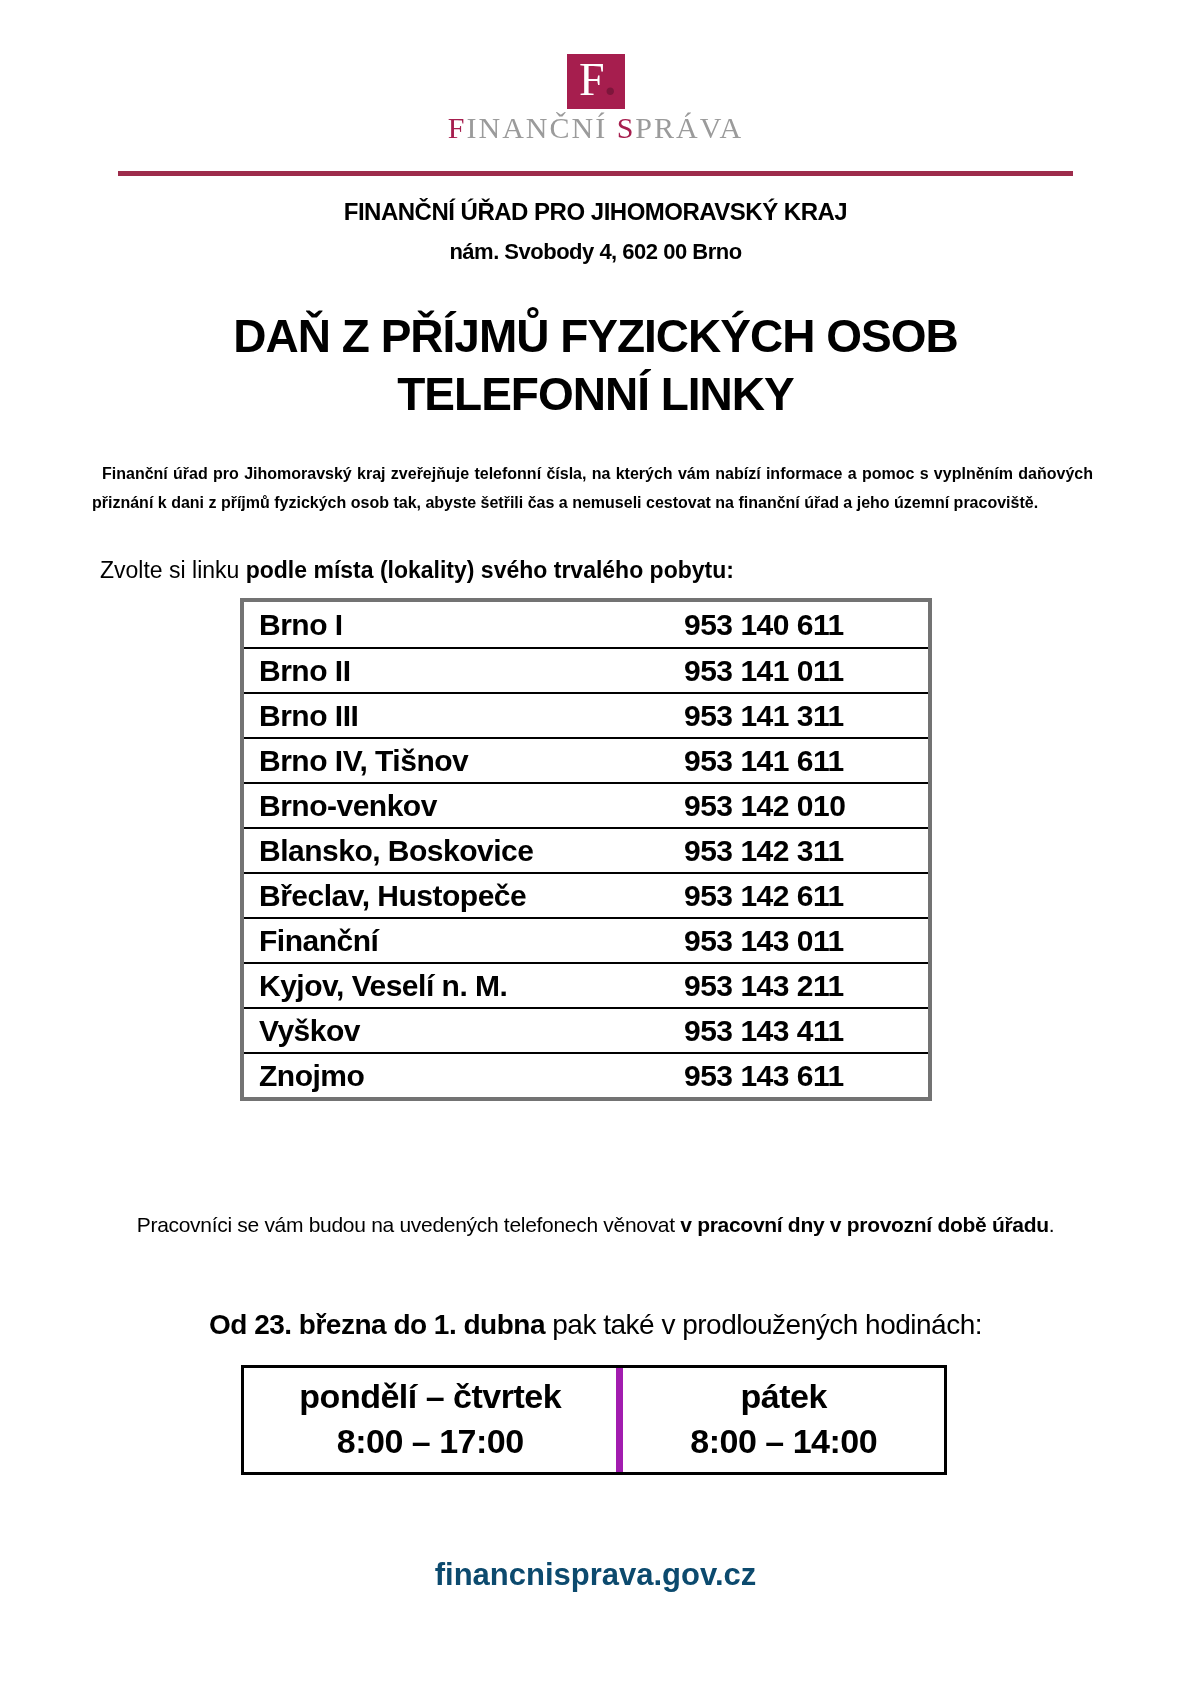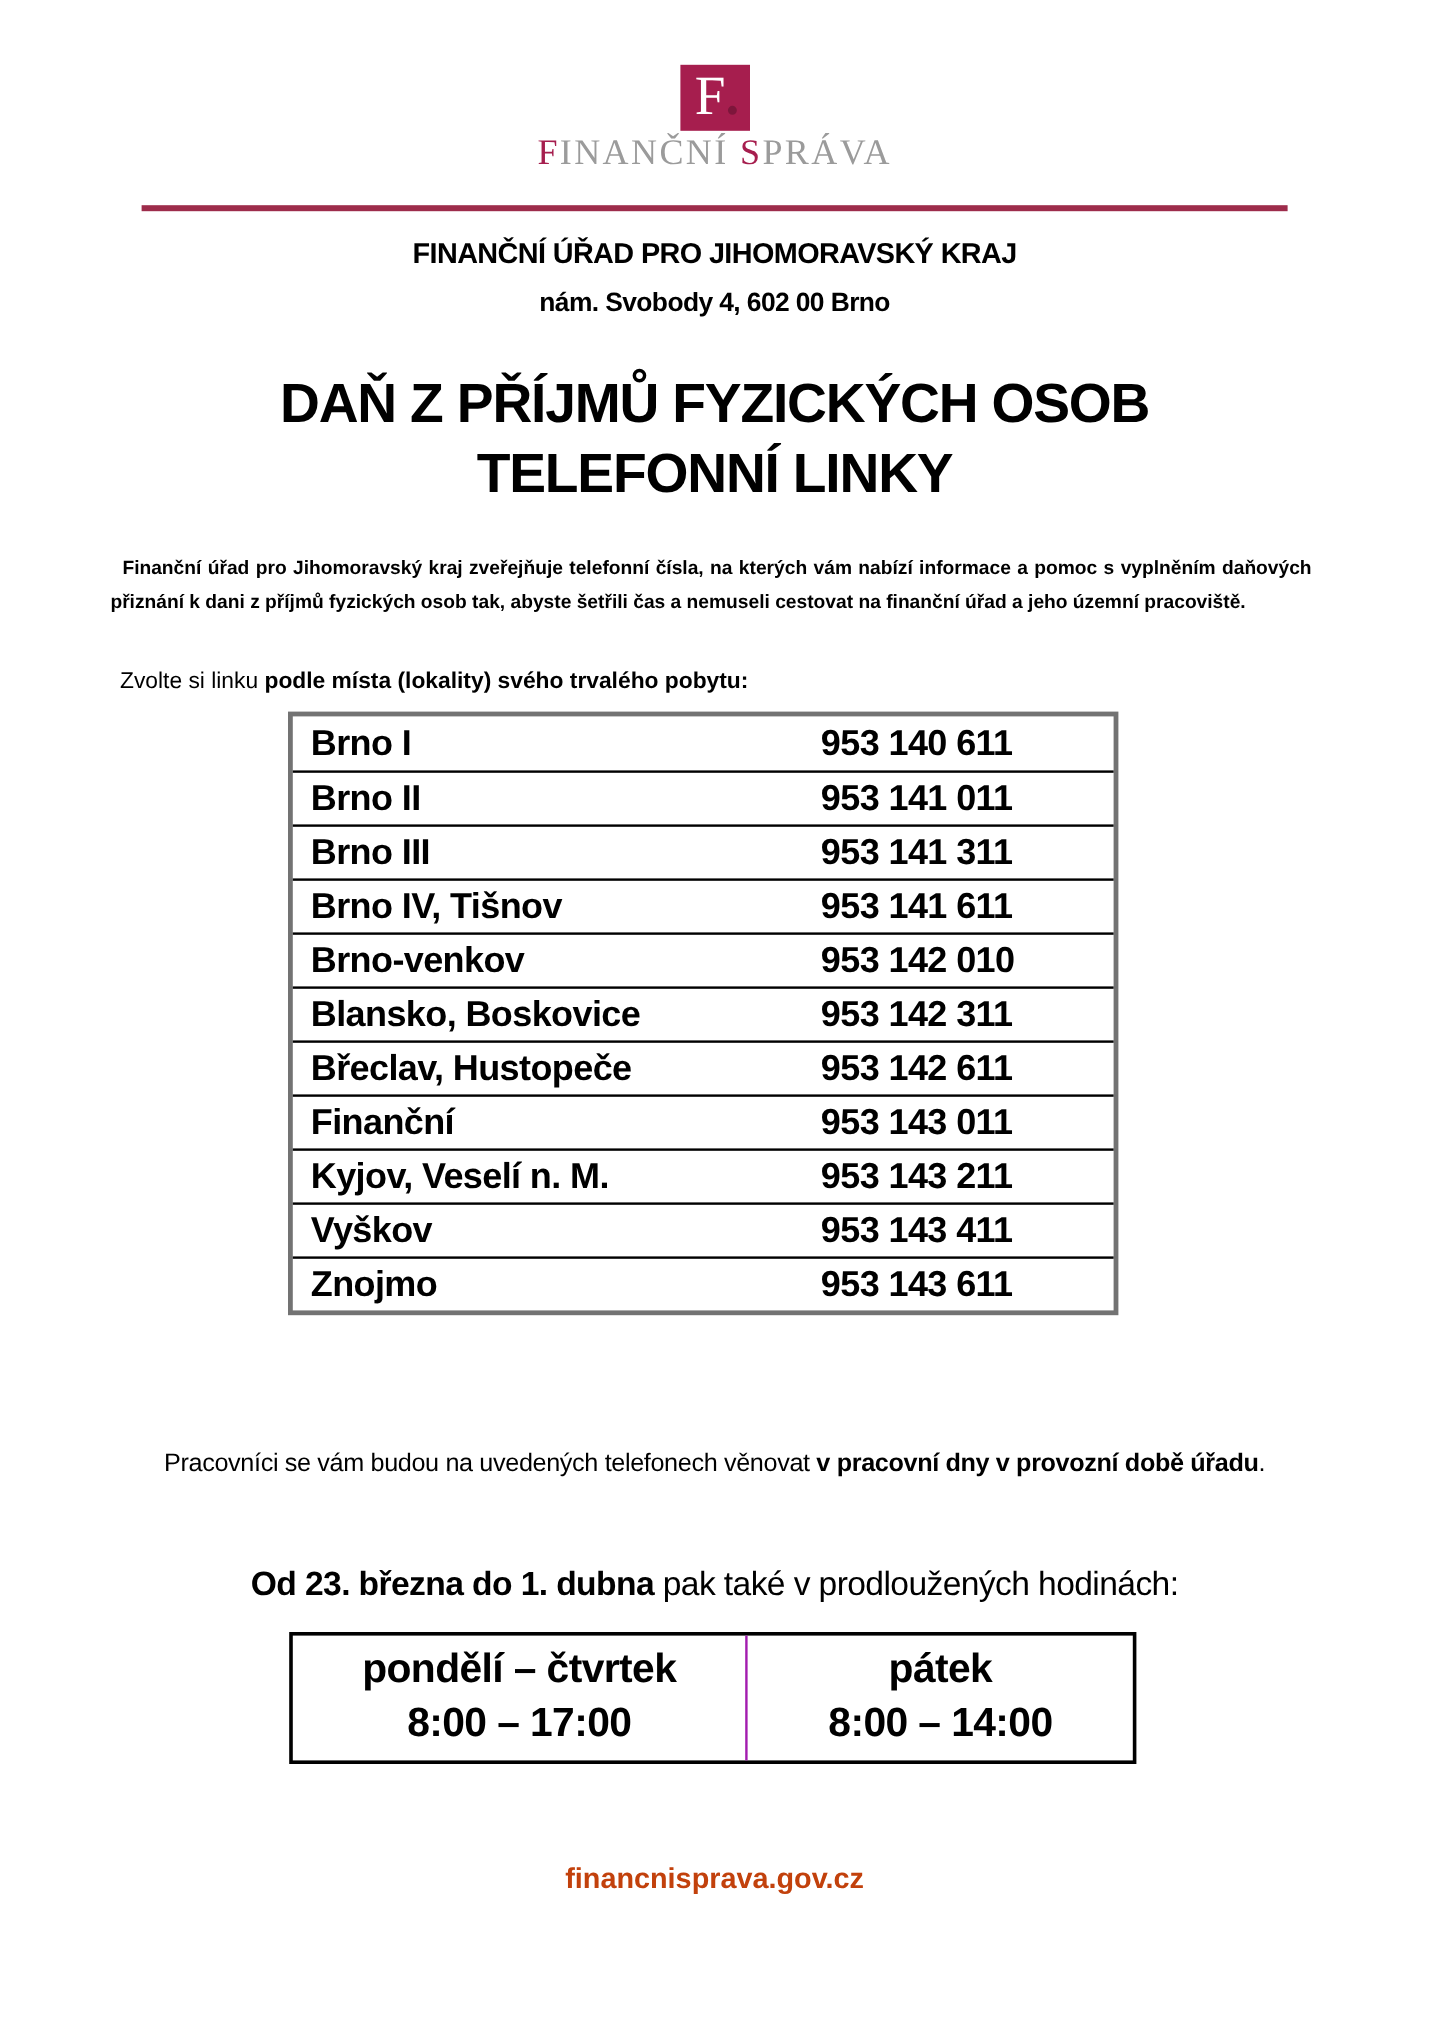--- a/index.html
+++ b/index.html
@@ -73,21 +73,21 @@
   .intro {
     margin: 36px 98px 0 92px;
     font-size: 16px;
     line-height: 29px;
     text-align: justify;
     text-indent: 10px;
     font-weight: bold;
   }
   .choose {
     margin: 40px 98px 0 100px;
-    font-size: 19px;
+    font-size: 23px;
   }
 
   
   .phone-table {
     margin: 14px 0 0 240px;
     width: 692px;
     border: 4px solid #737373;
   }
   .prow {
     position: relative;
@@ -133,32 +133,32 @@
     display: flex;
   }
   .hours-cell {
     padding: 6px 0 8px 0;
     text-align: center;
     font-weight: bold;
     font-size: 34px;
     line-height: 45px;
     letter-spacing: -0.5px;
   }
-  .hours-cell.c1 { width: 381px; border-right: 2px solid #a21caf; }
+  .hours-cell.c1 { width: 381px; border-right: 7px solid #a21caf; }
   .hours-cell.c2 { width: 322px; }
 
   
   .footer {
     margin-top: 82px;
     text-align: center;
   }
   .footer .link {
-    color: #c2410c;
-    font-weight: bold;
-    font-size: 24px;
+    color: #0c4a6e;
+    font-weight: bold;
+    font-size: 31px;
     text-decoration: none;
   }
 </style>
 </head>
 <body>
 
 <div class="page">
 
   <div class="logo-wrap">
     <div class="logo-box">

